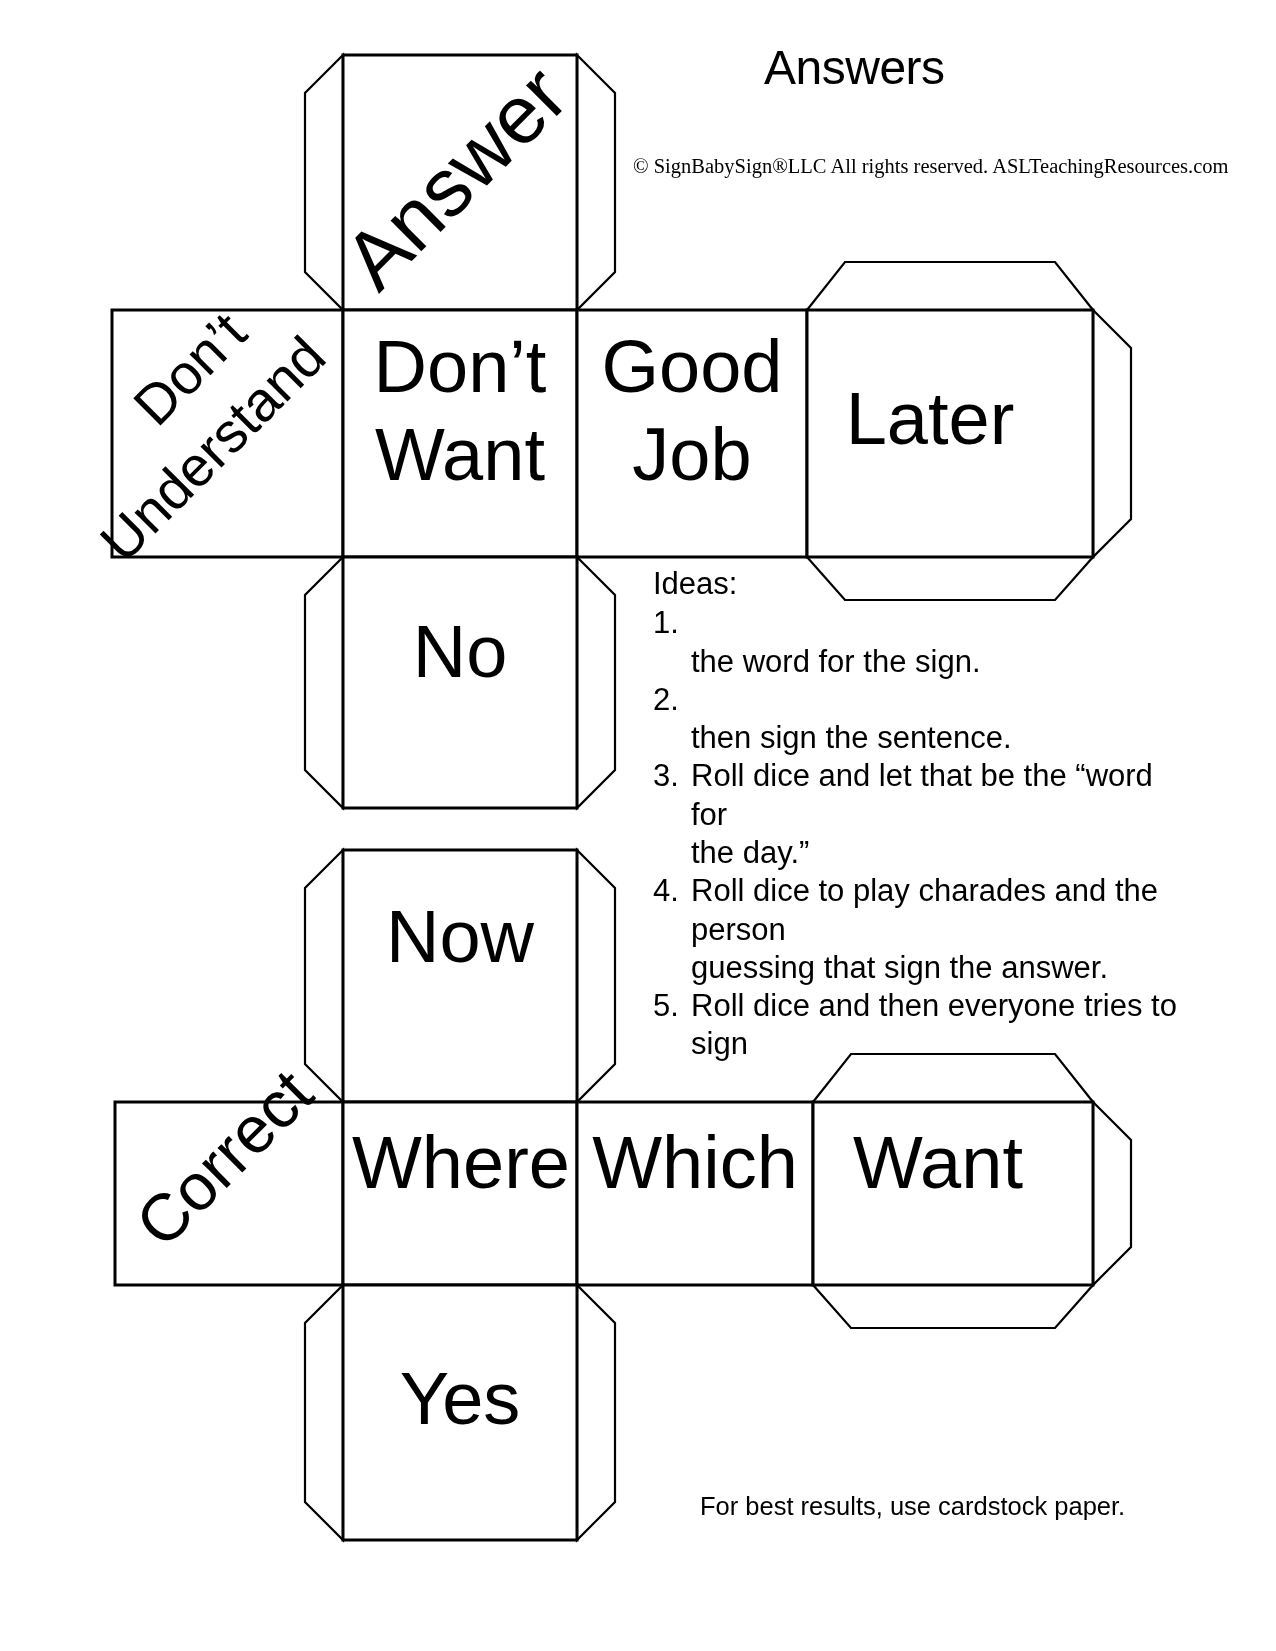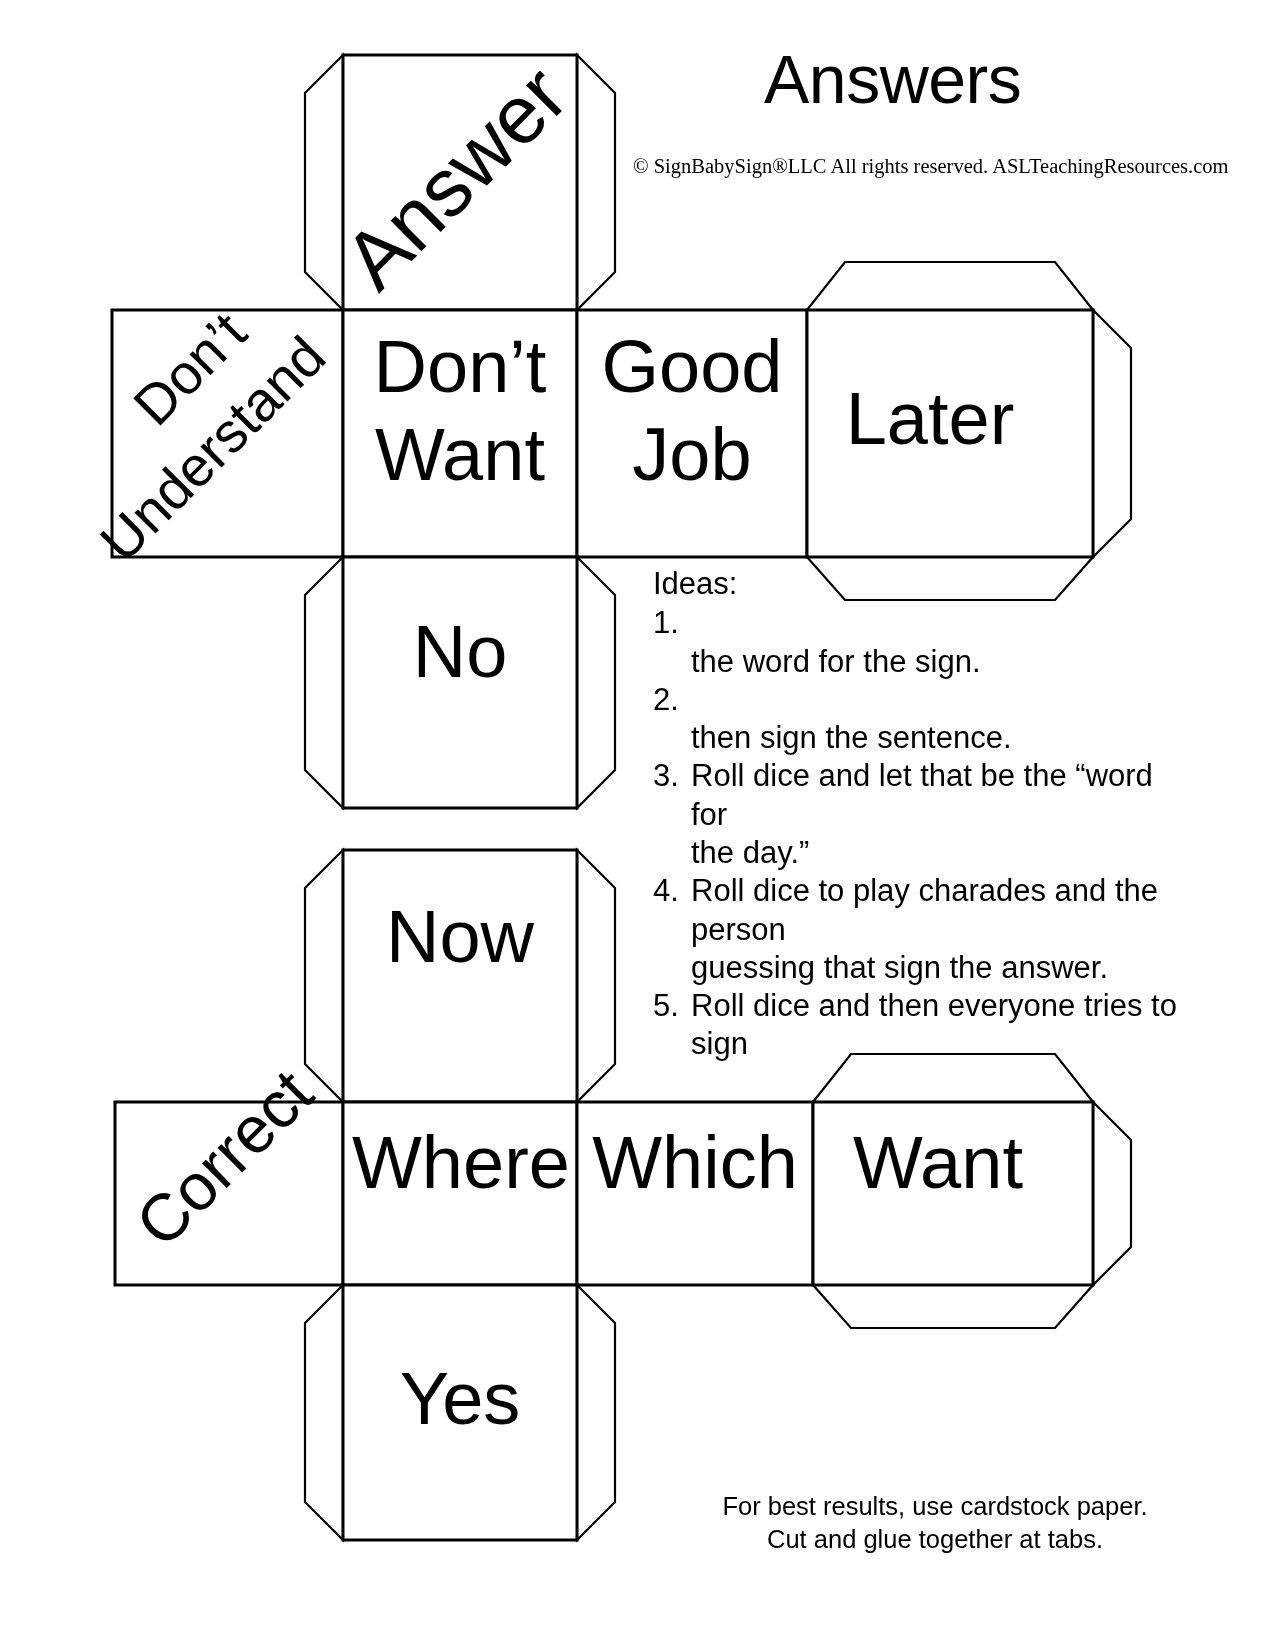--- a/index.html
+++ b/index.html
@@ -5,31 +5,31 @@
   html,body{margin:0;padding:0;background:#ffffff;}
   body{width:1276px;height:1651px;overflow:hidden;
        font-family:"Liberation Sans", sans-serif;color:#000;}
   #page{position:relative;width:1276px;height:1651px;background:#fff;}
   svg.net{position:absolute;left:0;top:0;width:1276px;height:1651px;overflow:visible;}
   .face-line{fill:#ffffff;stroke:#000000;stroke-width:3;stroke-linejoin:miter;}
   .tab-line{fill:#ffffff;stroke:#000000;stroke-width:2.2;stroke-linejoin:miter;}
   .facetext{font-family:"Liberation Sans", sans-serif;fill:#000;font-weight:400;
             text-anchor:middle;dominant-baseline:middle;}
   .title{position:absolute;font-family:"Liberation Sans", sans-serif;
-         font-size:68px;font-weight:400;letter-spacing:-0.5px;}
+         font-size:48px;font-weight:400;letter-spacing:-0.5px;}
   .copyright{position:absolute;font-family:Liberation Serif, serif;
              font-size:20.5px;white-space:nowrap;}
   .ideas{position:absolute;font-family:"Liberation Sans", sans-serif;font-size:31px;
          line-height:1.235;}
   .ideas .lead{margin:0 0 1px 0;}
   .ideas ol{list-style:none;margin:0;padding:0;}
   .ideas ol li{position:relative;padding-left:38px;margin:0 0 0 0;}
   .ideas ol li .num{position:absolute;left:0;top:0;}
   .footnote{position:absolute;font-family:"Liberation Sans", sans-serif;
-            font-size:25.5px;line-height:1.30;text-align:center;}
+            font-size:25.5px;line-height:1.30;}
 </style>
 </head>
 <body>
 
 <div id="page">
 
   <svg class="net" viewBox="0 0 1276 1651">
 
     <g>
 
@@ -138,16 +138,15 @@
       </li>
       <li>
         <span class="num">5.</span>
         <span>Roll dice and then everyone tries to sign</span><br>
       </li>
     </ol>
   </div>
 
   <div class="footnote" style="left:700px; top:1490px; width:470px;">
     <div>For best results, use cardstock paper.</div>
-    <div>Cut and glue together at tabs.</div>
   </div>
 
 </div>
 
 </body></html>

